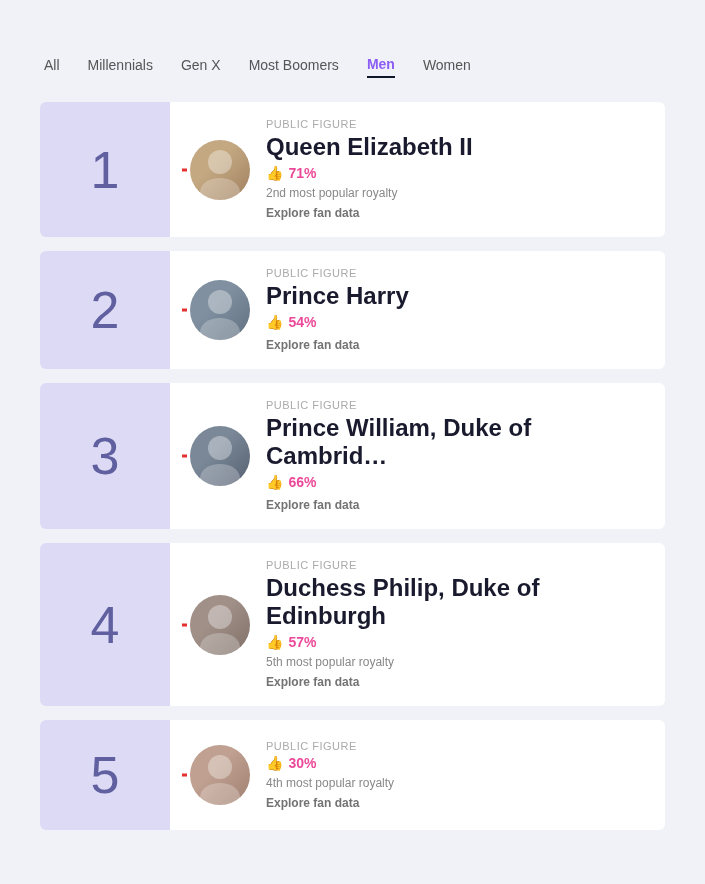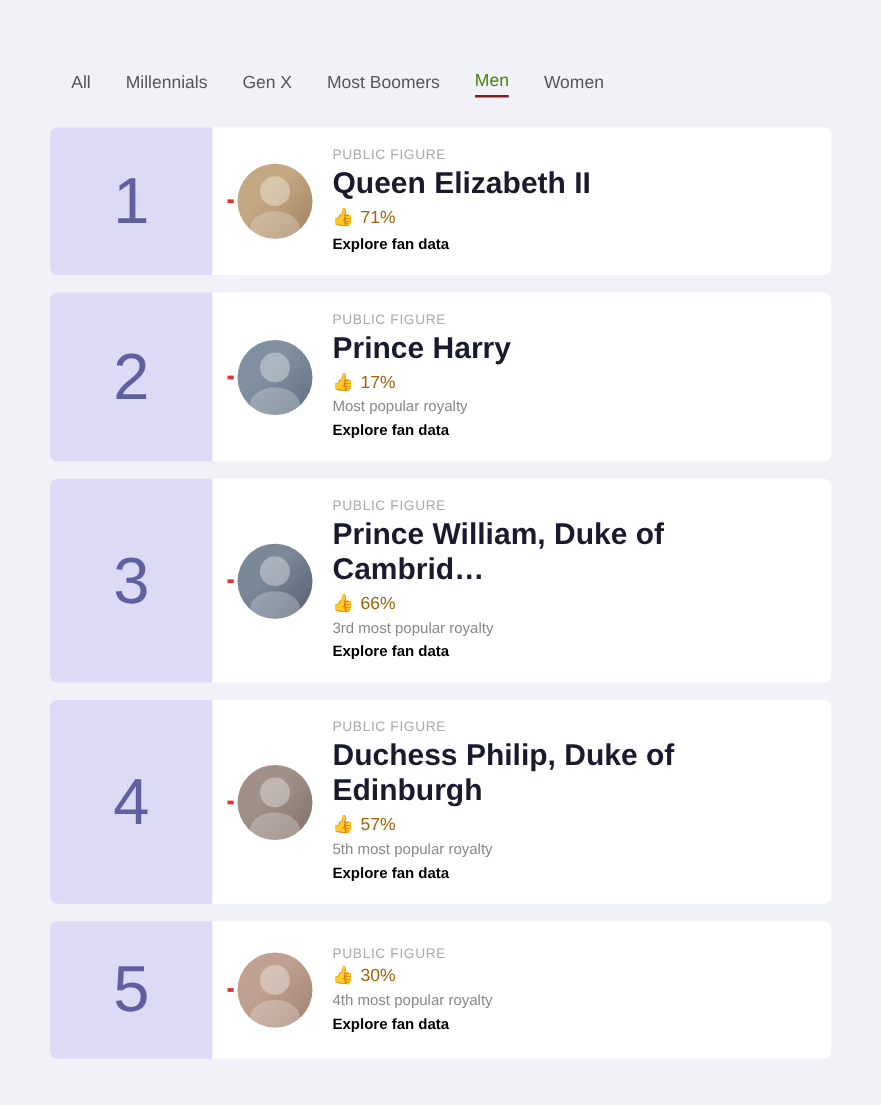--- a/index.html
+++ b/index.html
@@ -23,35 +23,35 @@
       line-height: 1.6;
       margin-bottom: 6px;
     }
     .subtitle a {
       color: #4a4af0;
       text-decoration: underline;
     }
     .tabs {
       display: flex;
       gap: 28px;
-      margin: 26px 0 24px 17px;
+      margin: 26px 0 24px 4px;
       border-bottom: none;
       align-items: center;
     }
     .tab {
       font-size: 14px;
       color: #555;
       cursor: pointer;
       padding-bottom: 4px;
       text-decoration: none;
     }
     .tab.active {
-      color: #4d7c0f;
-      font-weight: 400;
-      border-bottom: 2px solid #7f1d1d;
+      color: #8b5cf6;
+      font-weight: 700;
+      border-bottom: 2px solid #0f172a;
     }
     .rankings {
       display: flex;
       flex-direction: column;
       gap: 14px;
     }
     .rank-row {
       display: flex;
       gap: 0;
       align-items: stretch;
@@ -124,31 +124,31 @@
       align-items: center;
       gap: 5px;
       margin-bottom: 5px;
     }
     .thumb-icon {
       color: #4a4af0;
       font-size: 14px;
     }
     .pct {
       font-size: 14px;
-      font-weight: 400;
-      color: #a16207;
+      font-weight: 700;
+      color: #ec4899;
     }
     .rank-desc {
       font-size: 12px;
       color: #888;
       margin-bottom: 3px;
     }
     .explore-link {
       font-size: 12px;
-      color: #000000;
+      color: #737373;
       font-weight: 600;
       text-decoration: none;
       cursor: pointer;
     }
 
     
     .avatar-1 { background: linear-gradient(135deg, #c4a882 40%, #a08060 100%); }
     .avatar-2 { background: linear-gradient(135deg, #8090a0 40%, #607080 100%); }
     .avatar-3 { background: linear-gradient(135deg, #7a8898 40%, #556070 100%); }
     .avatar-4 { background: linear-gradient(135deg, #a09088 40%, #807068 100%); }
@@ -188,20 +188,21 @@
             </svg>
           </div>
         </div>
         <div class="rank-info">
           <div class="figure-type">PUBLIC FIGURE</div>
           <div class="figure-name">Queen Elizabeth II</div>
           <div class="popularity-row">
             <span class="thumb-icon">👍</span>
             <span class="pct">71%</span>
           </div>
+          <div class="rank-desc">2nd most popular royalty</div>
           <a href="#" class="explore-link">Explore fan data</a>
         </div>
       </div>
     </div>
     <div class="rank-row">
       <div class="rank-number-box">
         <span class="rank-number">2</span>
       </div>
       <div class="rank-content">
         <div class="avatar-wrapper">
@@ -211,23 +212,22 @@
               <circle cx="30" cy="22" r="12" fill="rgba(255,255,255,0.35)"></circle>
               <ellipse cx="30" cy="52" rx="20" ry="14" fill="rgba(255,255,255,0.25)"></ellipse>
             </svg>
           </div>
         </div>
         <div class="rank-info">
           <div class="figure-type">PUBLIC FIGURE</div>
           <div class="figure-name">Prince Harry</div>
           <div class="popularity-row">
             <span class="thumb-icon">👍</span>
-            <span class="pct">17%</span>
-          </div>
-          <div class="rank-desc">Most popular royalty</div>
+            <span class="pct">54%</span>
+          </div>
           <a href="#" class="explore-link">Explore fan data</a>
         </div>
       </div>
     </div>
     <div class="rank-row">
       <div class="rank-number-box">
         <span class="rank-number">3</span>
       </div>
       <div class="rank-content">
         <div class="avatar-wrapper">
@@ -239,21 +239,20 @@
             </svg>
           </div>
         </div>
         <div class="rank-info">
           <div class="figure-type">PUBLIC FIGURE</div>
           <div class="figure-name">Prince William, Duke of Cambrid…</div>
           <div class="popularity-row">
             <span class="thumb-icon">👍</span>
             <span class="pct">66%</span>
           </div>
-          <div class="rank-desc">3rd most popular royalty</div>
           <a href="#" class="explore-link">Explore fan data</a>
         </div>
       </div>
     </div>
     <div class="rank-row">
       <div class="rank-number-box">
         <span class="rank-number">4</span>
       </div>
       <div class="rank-content">
         <div class="avatar-wrapper">

